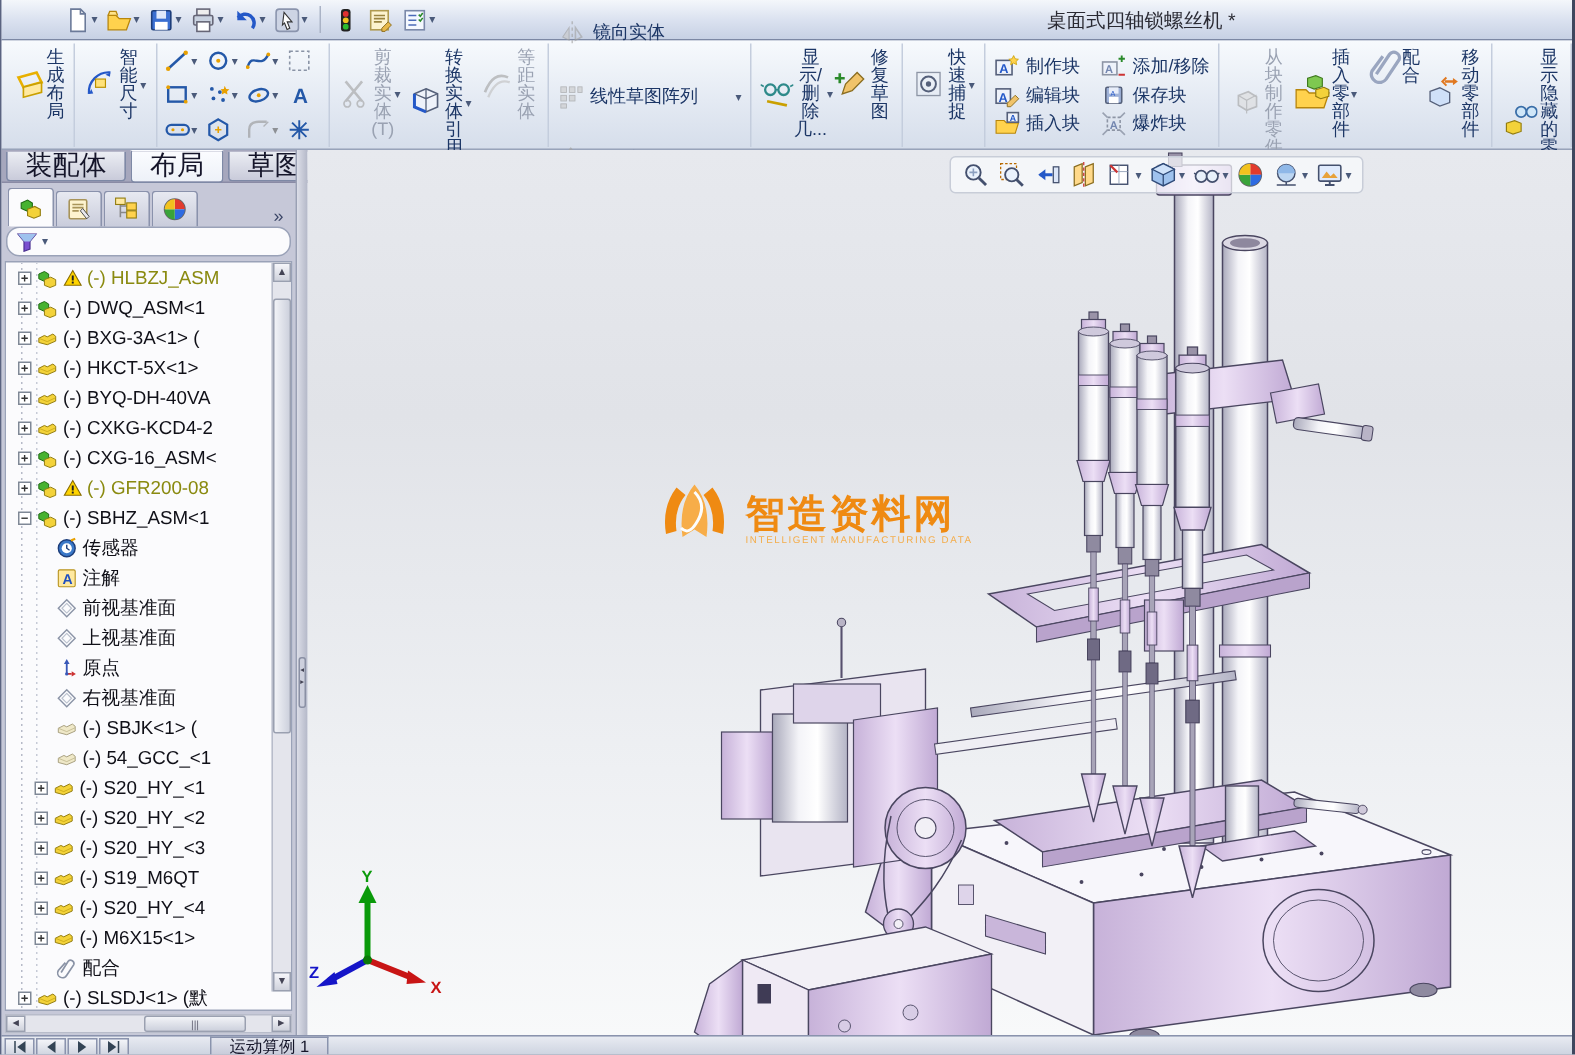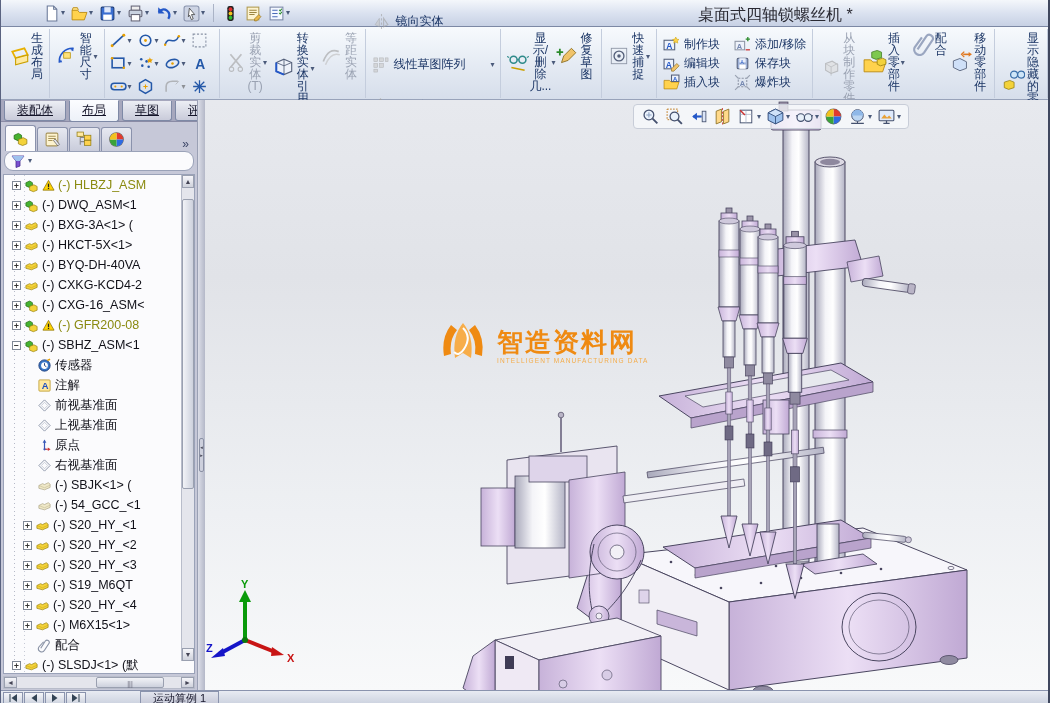--- a/index.html
+++ b/index.html
@@ -18,21 +18,21 @@
     background:linear-gradient(#fdfdfe,#e8ecf4);border-right:1px solid #aab3c6;
     border-left:4px solid #e8581c;}
   .brandtext{font-size:15px;font-weight:bold;color:#c9252b;letter-spacing:.4px;margin-left:4px;font-style:italic;}
   .brandtext .lt{font-weight:normal;}
   .flyout-btn{width:13px;height:21px;margin-left:4px;background:linear-gradient(#8d9ab8,#5f6d92);
     border:1px solid #4a5878;border-radius:2px;color:#fff;font-size:9px;line-height:19px;text-align:center;}
   .qat{display:flex;align-items:center;gap:2px;margin-left:40px;}
   .qbtn{display:flex;align-items:center;padding:1px 2px;border-radius:2px;}
   .qbtn .dda{font-size:8px;color:#4a5a7a;margin-left:1px;}
   .sep{width:1px;height:18px;background:#aab3c6;margin:0 4px;}
-  .doc-title{position:absolute;left:697px;top:5px;font-size:16px;color:#2a2a33;}
+  .doc-title{position:absolute;left:697px;top:5px;font-size:13px;color:#2a2a33;}
 
   
   .ribbon{position:absolute;left:0;top:27px;width:100%;height:73px;
     background:linear-gradient(#f7fafd,#e4eaf3 55%,#d6deeb);border-bottom:1px solid #98a3ba;
     display:flex;align-items:stretch;padding:2px 0 1px 2px;}
   .rgroup{display:flex;align-items:flex-start;padding:1px 3px;border-right:1px solid #c4cddd;}
   .bigbtn{display:flex;flex-direction:row;align-items:center;padding:2px 3px 0;min-width:38px;}
   .bigbtn .bicon{height:23px;display:flex;align-items:center;}
   .blabel{font-size:12px;line-height:12px;text-align:center;color:#1c3666;word-break:break-all;}
   .w2{max-width:28px;} .w3{max-width:42px;}
@@ -44,22 +44,22 @@
   .sk-cell{display:flex;align-items:center;justify-content:flex-start;gap:1px;padding-left:2px;}
   .sk-cell.dim{filter:grayscale(1) opacity(.6);}
   .vcol{display:flex;flex-direction:column;justify-content:center;gap:2px;align-self:stretch;}
   .smallbtn{display:flex;align-items:center;gap:4px;font-size:12px;color:#1c3666;padding:0 3px;height:19px;white-space:nowrap;}
   .smallbtn .dda{margin-left:auto;}
   .blockgrid{display:grid;grid-template-columns:auto auto;column-gap:8px;align-self:center;}
 
   
   .cmdtabs{position:absolute;left:0;top:100px;height:22px;display:flex;gap:3px;align-items:flex-start;
     background:#a6a7bd;border-bottom:1px solid #8a8ba5;border-right:1px solid #8a8ba5;padding:1px 6px 0 3px;}
-  .ctab{font-size:12px;color:#15152a;padding:2px 12px 3px;border:1px solid #7e89a6;border-top:none;
-    background:linear-gradient(#eceef4,#c9cbda);border-radius:0 0 3px 3px;line-height:14px;text-decoration:underline;}
+  .ctab{font-size:18px;color:#15152a;padding:2px 12px 3px;border:1px solid #7e89a6;border-top:none;
+    background:linear-gradient(#eceef4,#c9cbda);border-radius:0 0 3px 3px;line-height:14px;}
   .ctab.active{background:linear-gradient(#fbfcff,#edf1f8);padding-bottom:4px;margin-top:-1px;border-top:1px solid #fbfcff;}
 
   
   .panel{position:absolute;left:0;top:122px;width:196px;height:568px;background:#c6c8d8;}
   .ptabs{display:flex;align-items:flex-end;height:29px;padding:3px 4px 0 4px;gap:1px;}
   .ptab{width:31px;height:24px;display:flex;align-items:center;justify-content:center;
     border:1px solid #8a92ac;border-bottom:none;border-radius:3px 3px 0 0;background:linear-gradient(#e7e9f1,#c9ccdb);}
   .ptab.active{background:#fbfbfd;height:26px;}
   .pchevron{margin-left:auto;font-size:12px;color:#3a4566;padding-right:4px;}
   .filterbar{height:20px;margin:0 3px;background:#fbfbfd;border:1px solid #9aa2b8;border-radius:9px;

